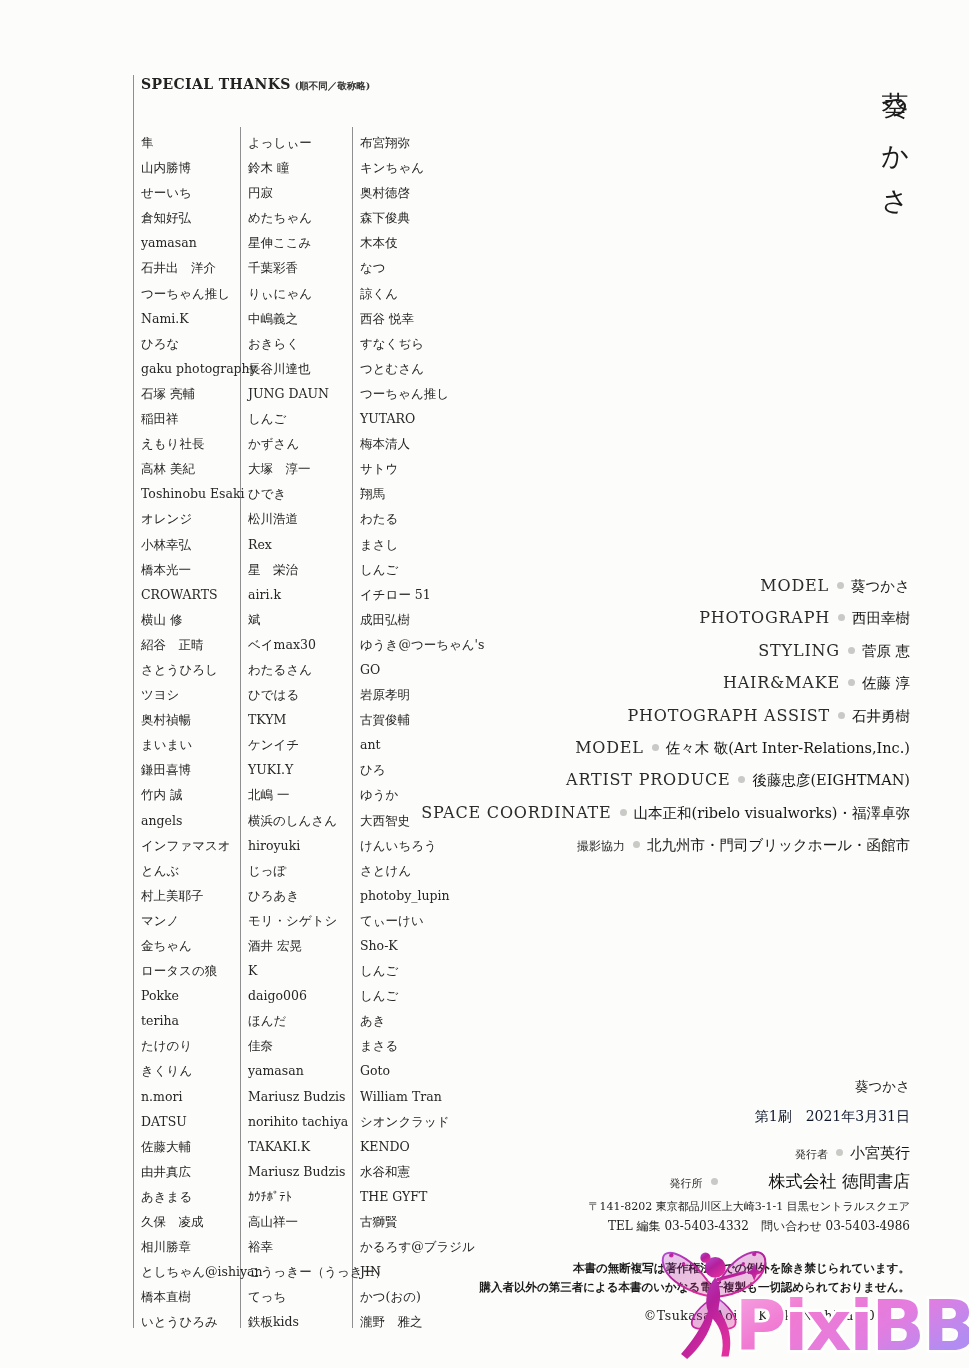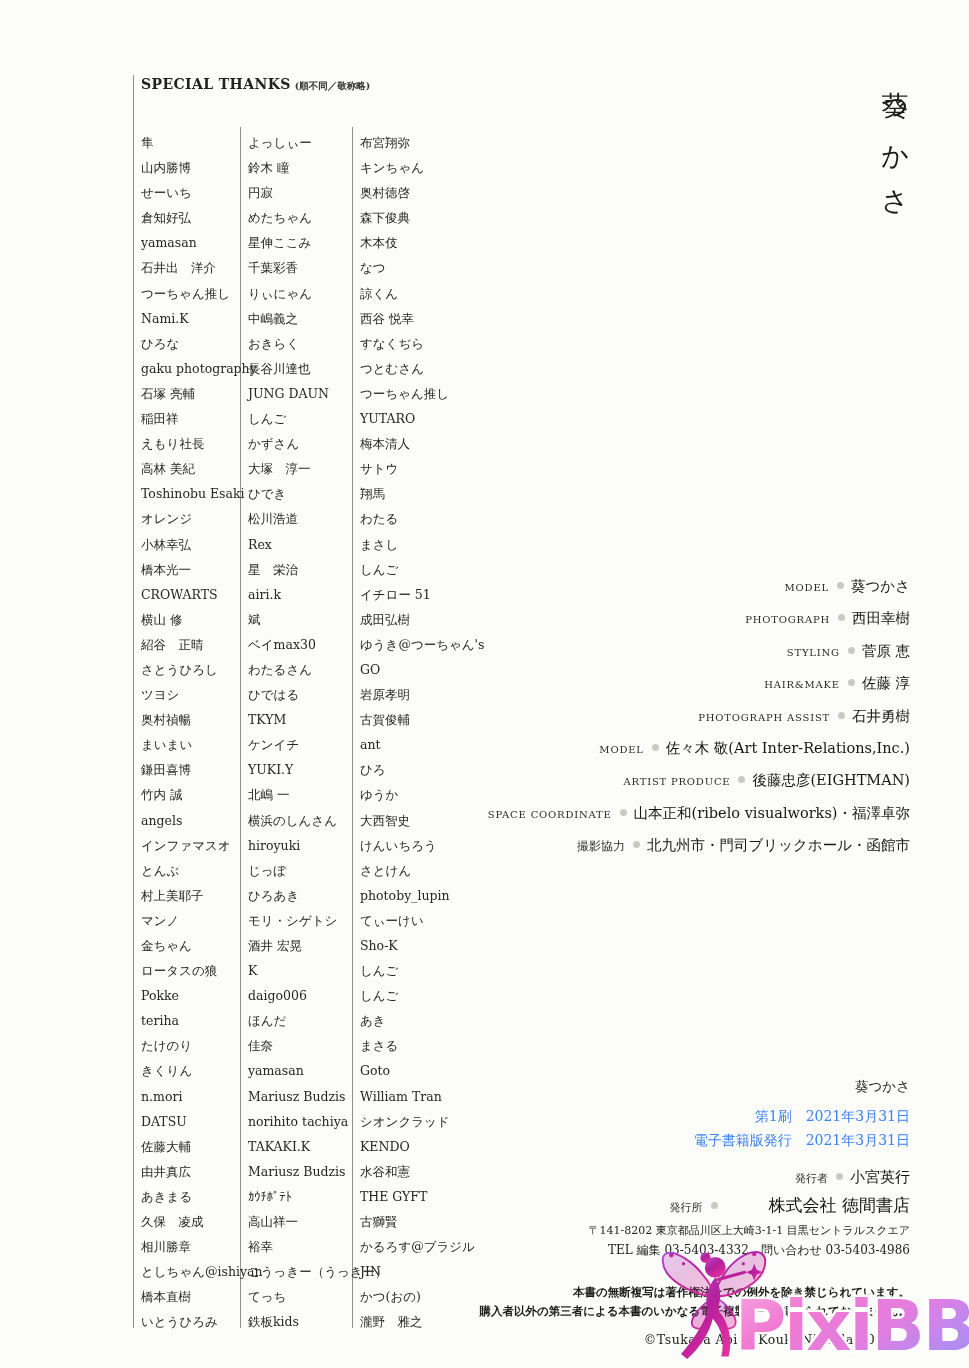--- a/index.html
+++ b/index.html
@@ -39,31 +39,31 @@
   .vtitle {
     position:absolute; top:70px; right:56px;
     writing-mode:vertical-rl; text-orientation:upright;
     font-size:27px; letter-spacing:13px; color:#1b1b1b; white-space:nowrap;
   }
 
   
   .credits { position:absolute; right:59px; top:570px; text-align:right; }
   .credit-row { height:32.4px; line-height:32.4px; white-space:nowrap; }
   .credit-label { font-size:12px; color:#2b2b2b; }
-  .credit-label.latin { font-size:10px; letter-spacing:0.8px; }
+  .credit-label.latin { font-size:16px; letter-spacing:0.8px; }
   .credit-name { font-size:14.5px; color:#161616; }
   .bullet {
     display:inline-block; width:7px; height:7px; border-radius:50%;
     background:#c9c9c6; margin:0 7px 2px 8px; vertical-align:middle;
   }
 
   
   .pub { position:absolute; right:59px; top:1076px; text-align:right; }
   .pub-title { font-size:13.5px; line-height:20px; margin-bottom:8px; color:#1d1d1d; }
-  .pub-edition { font-size:14px; line-height:24px; color:#3b82f6; }
+  .pub-edition { font-size:14px; line-height:24px; color:#0f172a; }
   .pub-gap { height:12px; }
   .pub-person { line-height:26px; white-space:nowrap; }
   .pub-person .plabel { font-size:11px; color:#2b2b2b; }
   .pub-person .pname { font-size:15px; color:#141414; }
   .pub-person .pname.big { font-size:17px;margin-left:44px; }
   .pub-address { font-size:11px; line-height:20px; color:#1d1d1d; }
   .pub-tel { font-size:12px; line-height:19px; color:#1d1d1d; margin-bottom:23px; }
   .pub-disclaimer { font-size:11.5px; line-height:18.5px; font-weight:600; color:#1a1a1a; }
   .pub-copyright { font-size:12.5px; letter-spacing:0.5px; margin-top:12px; padding-right:18px; color:#222; }
 
@@ -244,21 +244,20 @@
     <div class="credit-row"><span class="credit-label latin">PHOTOGRAPH ASSIST</span><span class="bullet"></span><span class="credit-name">石井勇樹</span></div>
     <div class="credit-row"><span class="credit-label latin">MODEL</span><span class="bullet"></span><span class="credit-name">佐々木 敬(Art Inter-Relations,Inc.)</span></div>
     <div class="credit-row"><span class="credit-label latin">ARTIST PRODUCE</span><span class="bullet"></span><span class="credit-name">後藤忠彦(EIGHTMAN)</span></div>
     <div class="credit-row"><span class="credit-label latin">SPACE COORDINATE</span><span class="bullet"></span><span class="credit-name">山本正和(ribelo visualworks)・福澤卓弥</span></div>
     <div class="credit-row"><span class="credit-label">撮影協力</span><span class="bullet"></span><span class="credit-name">北九州市・門司ブリックホール・函館市</span></div>
   </div>
 
 <div class="pub">
   <div class="pub-title">葵つかさ</div>
   <div class="pub-edition">第1刷　2021年3月31日</div>
-  <div class="pub-edition">電子書籍版発行　2021年3月31日</div>
   <div class="pub-gap"></div>
   <div class="pub-person">
     <span class="plabel">発行者</span><span class="bullet"></span><span class="pname">小宮英行</span>
   </div>
   <div class="pub-person">
     <span class="plabel">発行所</span><span class="bullet"></span><span class="pname big">株式会社 徳間書店</span>
   </div>
   <div class="pub-address">〒141-8202 東京都品川区上大崎3-1-1 目黒セントラルスクエア</div>
   <div class="pub-tel">TEL 編集 03-5403-4332　問い合わせ 03-5403-4986</div>
   <div class="pub-disclaimer">本書の無断複写は著作権法上での例外を除き禁じられています。</div>

